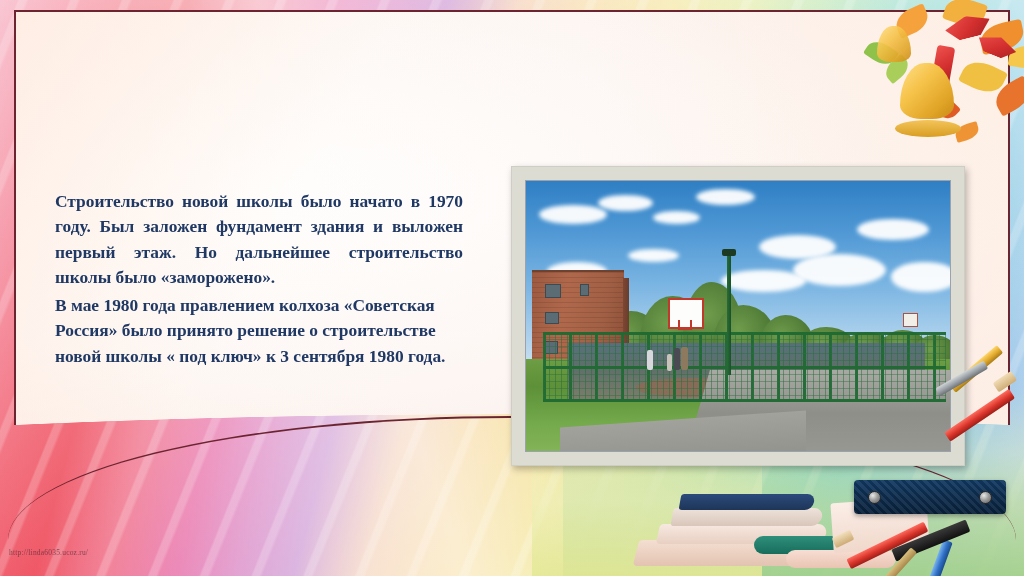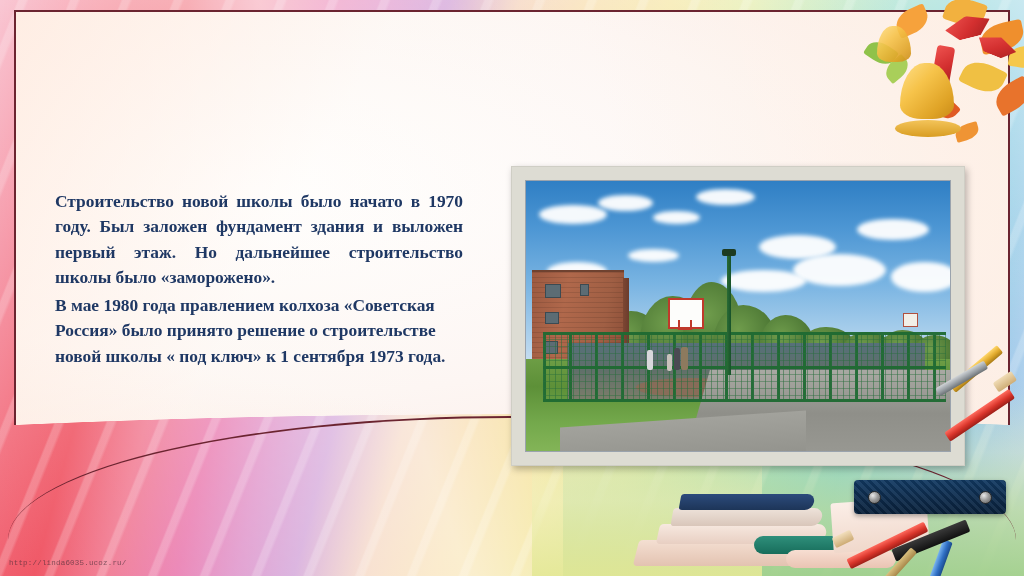--- a/index.html
+++ b/index.html
@@ -442,22 +442,22 @@
     top: 330px;
     width: 78px;
     height: 150px;
     pointer-events: none;
   }
 
   
   .watermark {
     position: absolute;
     left: 9px;
-    bottom: 9px;
-    font-family: Liberation Mono, monospace;
+    bottom: 19px;
+    font-family: Liberation Serif, serif;
     font-size: 7.5px;
     color: rgba(60,40,50,.62);
     letter-spacing: .2px;
     white-space: nowrap;
   }
 </style>
 </head>
 <body>
 
 <div id="slide">
@@ -469,21 +469,21 @@
   <div class="bg-yellow-wash"></div>
 
   <div class="card">
     <div class="card-tint"></div>
   </div>
   <div class="curve-stroke"></div>
 
 
   <div class="body-text">
     <p>Строительство новой школы было начато в 1970 году. Был заложен фундамент здания и выложен первый этаж. Но дальнейшее строительство школы было «заморожено».</p>
-    <p>В мае 1980 года правлением колхоза «Советская Россия» было принято решение о строительстве новой школы « под ключ» к 1 сентября 1973 года.</p>
+    <p>В мае 1980 года правлением колхоза «Советская Россия» было принято решение о строительстве новой школы « под ключ» к 3 сентября 1980 года.</p>
   </div>
 
   <div class="photo-frame">
     <div class="photo" title="Спортивная площадка с зелёным ограждением, баскетбольным щитом, кирпичным зданием и деревьями под голубым небом">
 
       <div class="sky"></div>
 
       <div class="cloud" style="left:3%;  top:9%;  width:16%; height:7%;"></div>
       <div class="cloud" style="left:17%; top:5%;  width:13%; height:6%;"></div>
       <div class="cloud" style="left:30%; top:11%; width:11%; height:5%;"></div>

